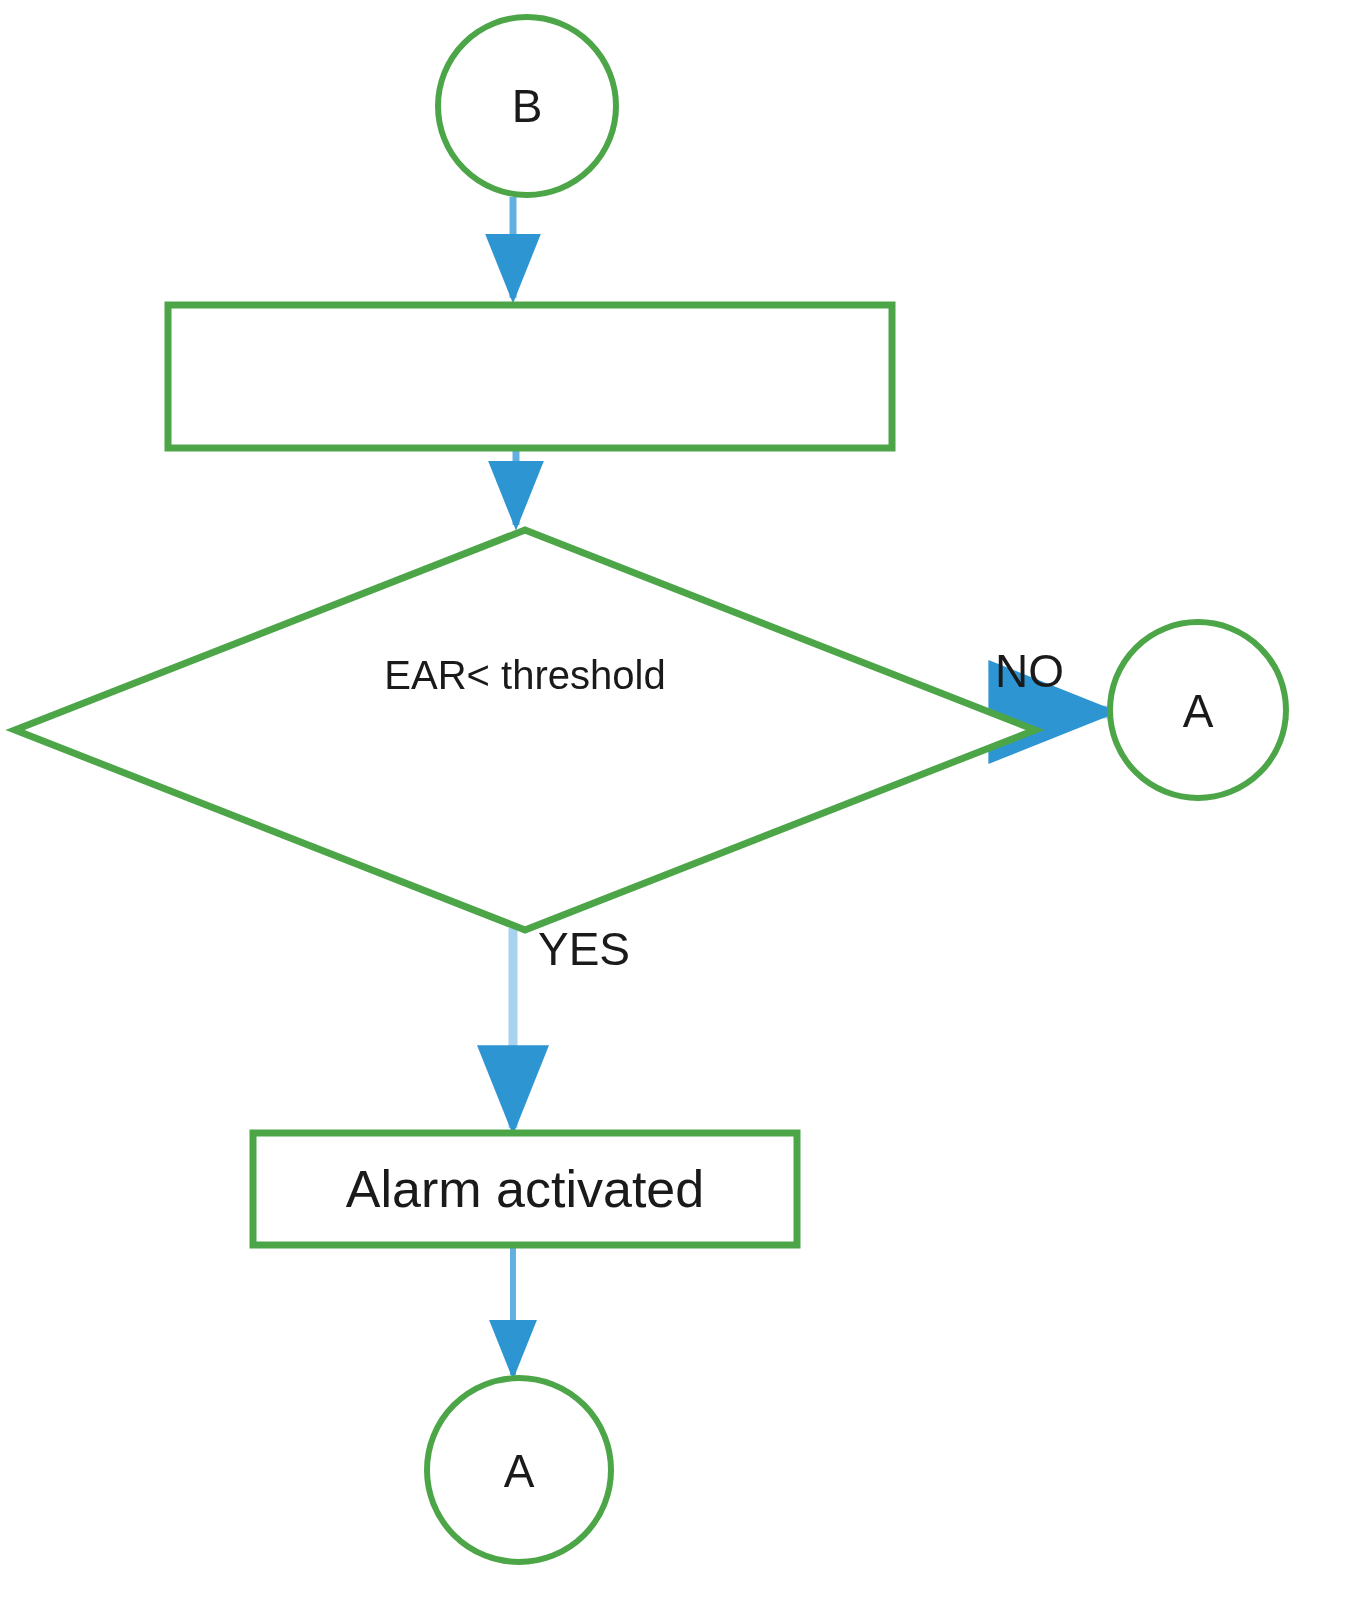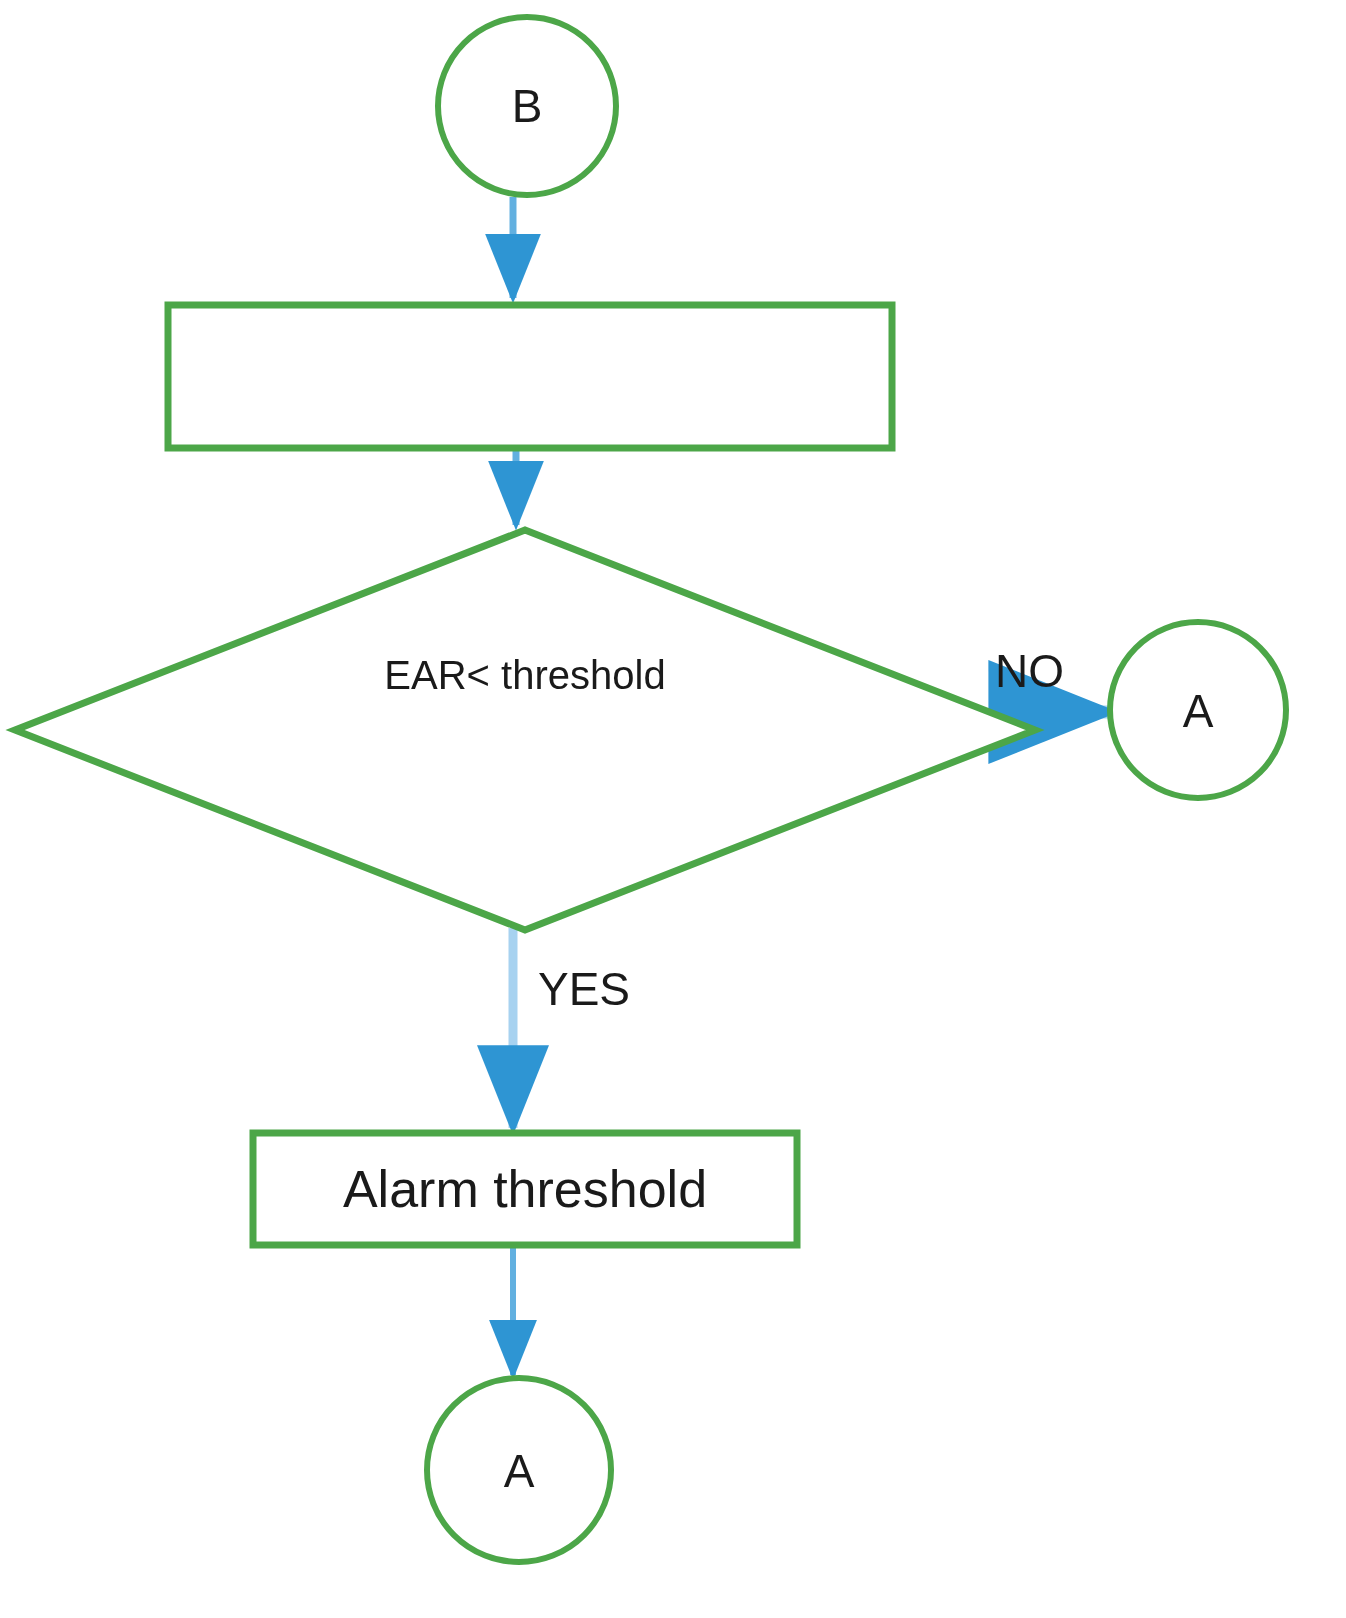--- a/index.html
+++ b/index.html
@@ -95,21 +95,21 @@
     <circle cx="519" cy="1470" r="92" fill="#ffffff" stroke="#4CA648" stroke-width="6"></circle>
   </svg>
 
   <div class="node-label terminal-label" style="left:427px; top:83px; width:200px;">B</div>
 
 
   <div class="node-label decision-label" style="left:225px; top:655px; width:600px;">EAR&lt; threshold</div>
 
   <div class="node-label terminal-label" style="left:1098px; top:688px; width:200px;">A</div>
 
-  <div class="node-label process-label" style="left:253px; top:1163px; width:544px;">Alarm threshold</div>
+  <div class="node-label process-label" style="left:253px; top:1163px; width:544px;">Alarm activated</div>
 
   <div class="node-label terminal-label" style="left:419px; top:1448px; width:200px;">A</div>
 
   <div class="edge-label" style="left:995px; top:644px;">NO</div>
 
-  <div class="edge-label" style="left:538px; top:962px;">YES</div>
+  <div class="edge-label" style="left:538px; top:922px;">YES</div>
 
 </div>
 
 </body></html>

